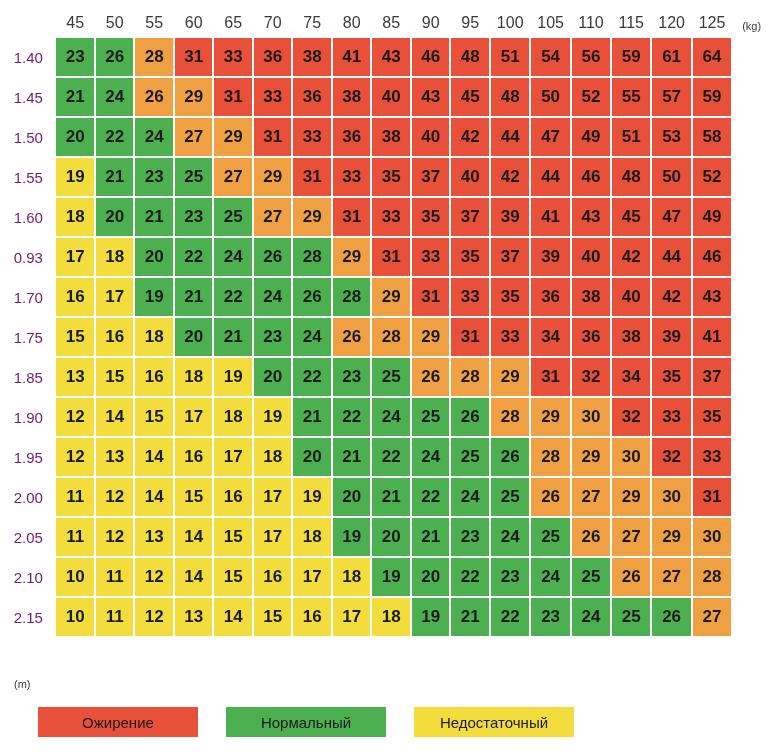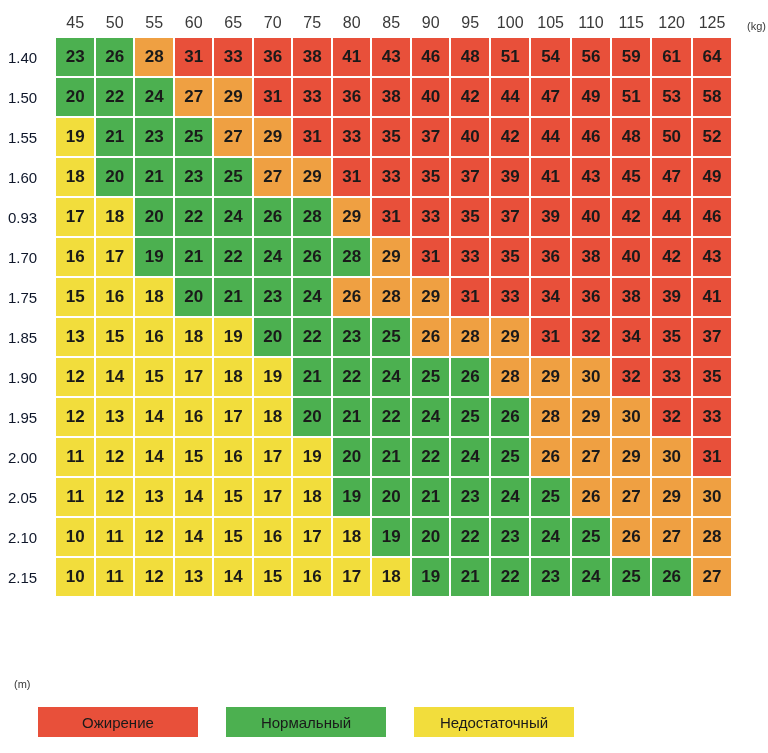--- a/index.html
+++ b/index.html
@@ -49,31 +49,31 @@
     color: #3a3a3a;
     text-align: center;
     vertical-align: bottom;
   }
   table.bmi-table th.unit-head {
     width: 30px;
     padding: 0 0 4px 4px;
     font-size: 11px;
     font-weight: 400;
     color: #3a3a3a;
-    text-align: right;
+    text-align: center;
     vertical-align: bottom;
   }
   table.bmi-table th.row-head {
     width: 42px;
     height: 38px;
     padding: 0 6px 0 0;
     font-size: 15px;
     font-weight: 400;
-    color: #0f172a;
-    text-align: left;
+    color: #701a75;
+    text-align: center;
     vertical-align: middle;
   }
   table.bmi-table td.cell {
     width: 40px;
     height: 38px;
     padding: 0;
     text-align: center;
     vertical-align: middle;
     font-size: 17px;
     font-weight: 600;
@@ -168,20 +168,41 @@
             <td class="cell c-red">48</td>
             <td class="cell c-red">51</td>
             <td class="cell c-red">54</td>
             <td class="cell c-red">56</td>
             <td class="cell c-red">59</td>
             <td class="cell c-red">61</td>
             <td class="cell c-red">64</td>
             <td class="spacer"></td>
           </tr>
           <tr>
+            <th class="row-head">1.45</th>
+            <td class="cell c-green">21</td>
+            <td class="cell c-green">24</td>
+            <td class="cell c-orange">26</td>
+            <td class="cell c-orange">29</td>
+            <td class="cell c-red">31</td>
+            <td class="cell c-red">33</td>
+            <td class="cell c-red">36</td>
+            <td class="cell c-red">38</td>
+            <td class="cell c-red">40</td>
+            <td class="cell c-red">43</td>
+            <td class="cell c-red">45</td>
+            <td class="cell c-red">48</td>
+            <td class="cell c-red">50</td>
+            <td class="cell c-red">52</td>
+            <td class="cell c-red">55</td>
+            <td class="cell c-red">57</td>
+            <td class="cell c-red">59</td>
+            <td class="spacer"></td>
+          </tr>
+          <tr>
             <th class="row-head">1.50</th>
             <td class="cell c-green">20</td>
             <td class="cell c-green">22</td>
             <td class="cell c-green">24</td>
             <td class="cell c-orange">27</td>
             <td class="cell c-orange">29</td>
             <td class="cell c-red">31</td>
             <td class="cell c-red">33</td>
             <td class="cell c-red">36</td>
             <td class="cell c-red">38</td>

